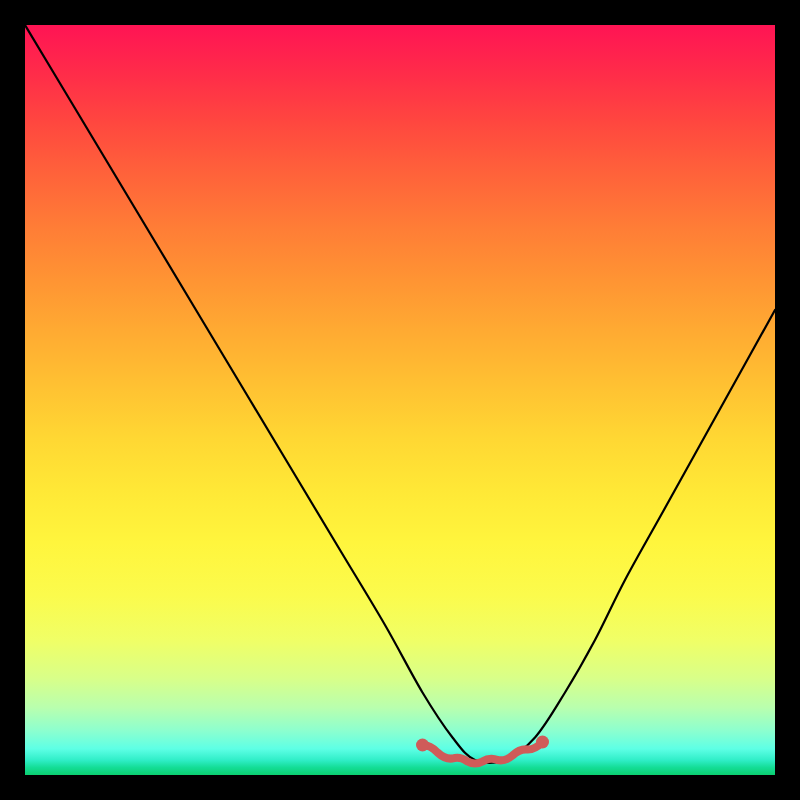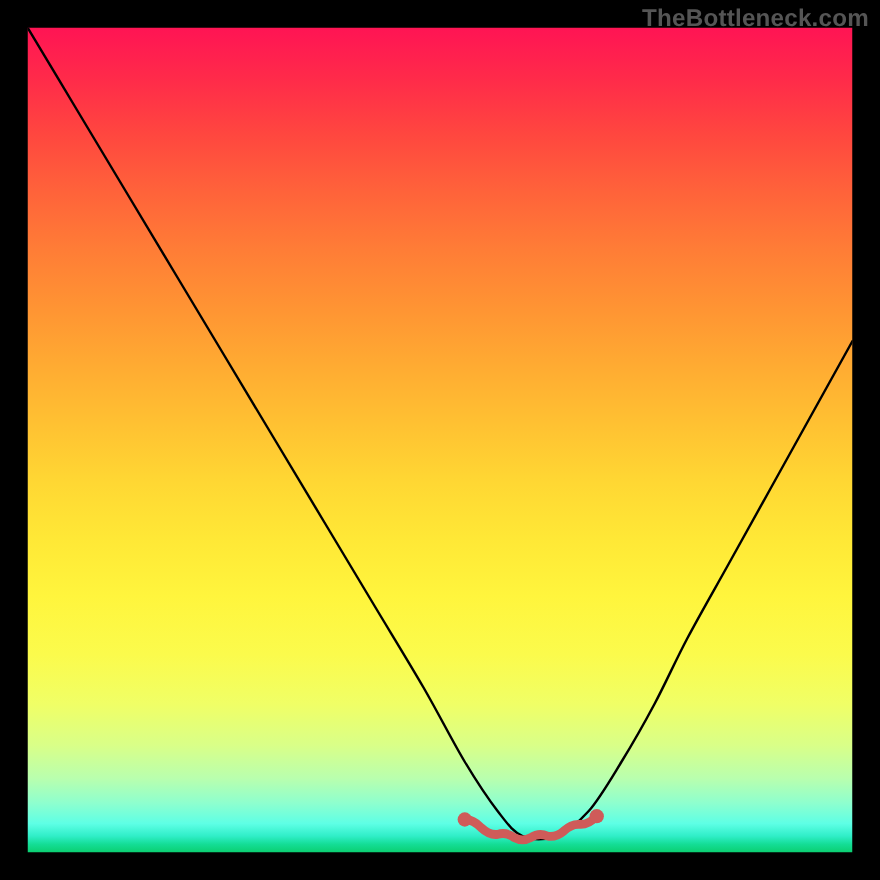--- a/index.html
+++ b/index.html
@@ -72,14 +72,13 @@
     <svg class="curve" viewBox="0 0 750 750" preserveAspectRatio="none">
       <path id="main-curve" fill="none" stroke="#000000" stroke-width="2.2" stroke-linecap="round" d="M 0 0 C 7.5 12.5, 30 50, 45 75 C 60 100, 75 125, 90 150 C 105 175, 120 200, 135 225 C 150 250, 165 275, 180 300 C 195 325, 210 350, 225 375 C 240 400, 255 425, 270 450 C 285 475, 300 500, 315 525 C 330 550, 346.25 576.25, 360 600 C 373.75 623.75, 386.25 648.75, 397.5 667.5 C 408.75 686.25, 418.74999999999994 701.25, 427.49999999999994 712.5 C 436.24999999999994 723.75, 441.25 731.25, 450 735 C 458.75 738.75, 470 738.75, 480 735 C 490 731.25, 500.00000000000006 723.75, 510.00000000000006 712.5 C 520 701.25, 530 683.75, 540 667.5 C 550 651.25, 560 633.75, 570 615 C 580 596.25, 588.75 576.25, 600 555 C 611.25 533.75, 625 510, 637.5 487.5 C 650 465, 662.5 442.5, 675 420 C 687.5 397.5, 700 375, 712.5 352.5 C 725 330, 743.75 296.25, 750 285"></path>
       <g id="marker-group">
           <path d="M 397.5 720 Q 405 719.75 412.50000000000006 727.5 Q 420 734.5 427.49999999999994 733.5 Q 435 731 442.5 736.5 Q 450 740.5 457.5 736.5 Q 465 731.75 472.5 735 Q 480 736.75 487.5 730.5 Q 495 723.5 502.50000000000006 724.5 Q 510 724.75 517.5 717" fill="none" stroke="#cf5b59" stroke-width="8" stroke-linecap="round" stroke-linejoin="round"></path>
           <circle cx="397.5" cy="720" r="6.5" fill="#cf5b59"></circle>
           <circle cx="517.5" cy="717" r="6.5" fill="#cf5b59"></circle>
         </g>
     </svg>
   </div>
 
-  <div class="watermark">TheBottleneck.com</div>
 </div>
 
 </body></html>

